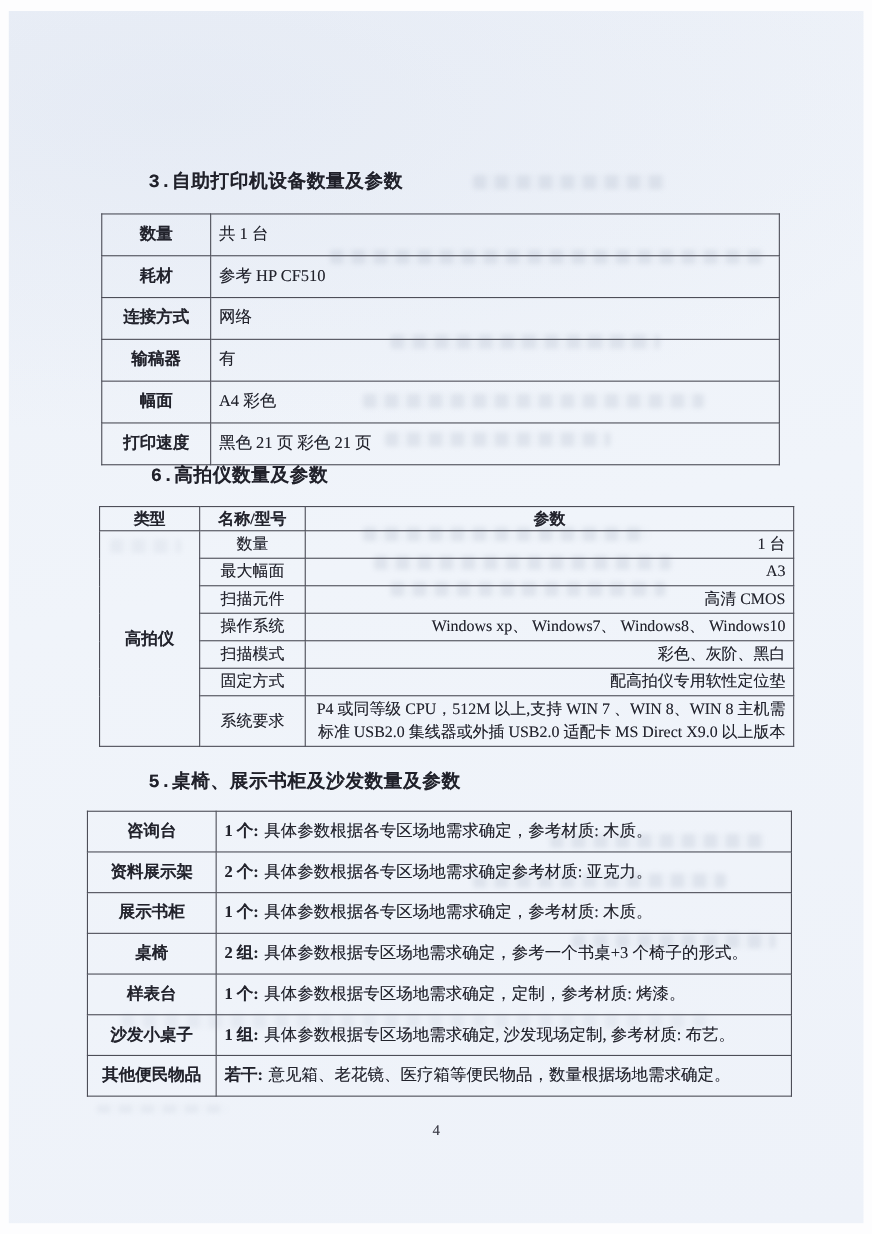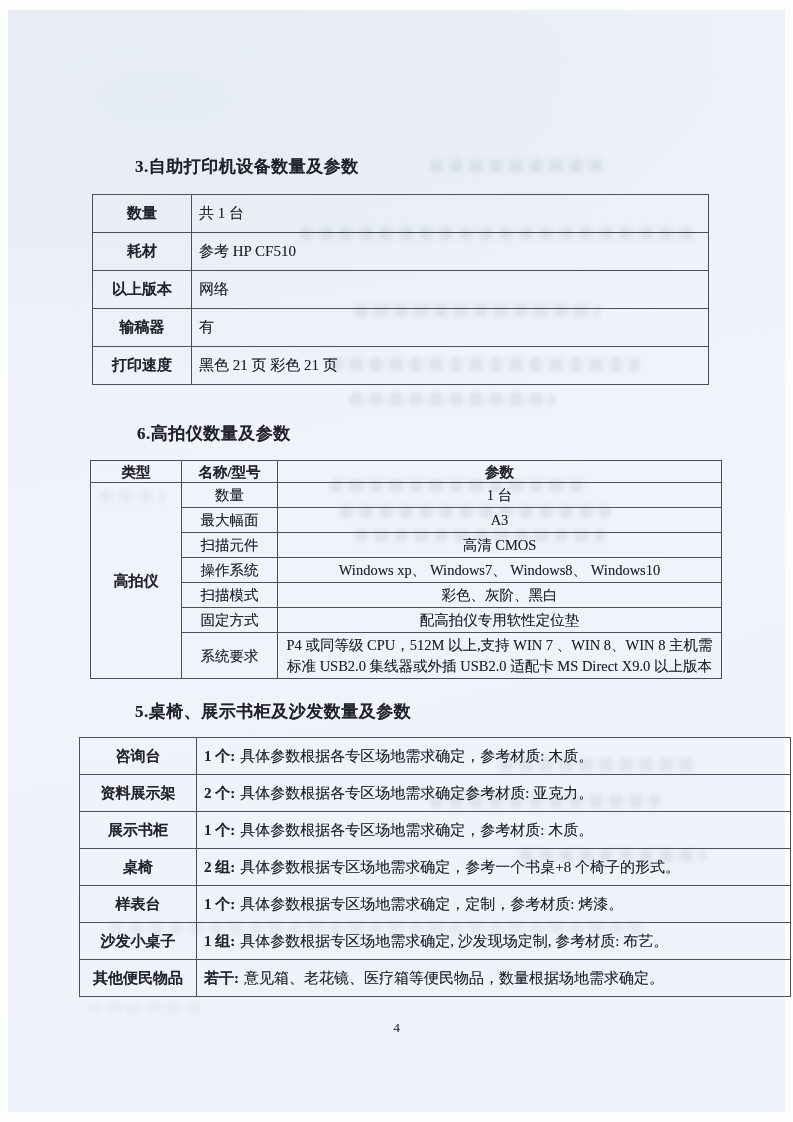--- a/index.html
+++ b/index.html
@@ -14,20 +14,21 @@
   .page{
     position:absolute;left:8px;top:10px;right:8px;bottom:10px;
     background:
       radial-gradient(1200px 500px at 20% 8%, rgba(205,215,233,.25), rgba(205,215,233,0) 60%),
       linear-gradient(168deg,#edf1f8 0%, #f0f4fa 45%, #eef2f9 100%);
   }
   .h{
     position:absolute;margin:0;font-weight:bold;font-size:17px;line-height:22px;
     color:#20212a;letter-spacing:.5px;text-shadow:0 0 .5px rgba(25,25,40,.45);
     white-space:nowrap;
+    font-family:Liberation Mono, monospace;
   }
   table{
     position:absolute;border-collapse:collapse;table-layout:fixed;
     color:#22232c;
   }
   td{
     border:1px solid #4d4e58;
     font-size:15px;line-height:19px;
     text-shadow:0 0 .4px rgba(25,25,40,.4);
     overflow:hidden;
@@ -36,26 +37,26 @@
   .t1{left:84px;top:184px;width:617px;}
   .t1 td{height:37px;}
   .t1 .lbl{width:94px;text-align:center;font-weight:bold;padding:0 2px;}
   .t1 .val{padding:0 7px;}
   
   .t2{left:82px;top:450px;width:632px;}
   .t2 td{height:22px;font-size:14.5px;line-height:18px;}
   .t2 tr.hd td{height:19px;font-weight:bold;text-align:center;}
   .t2 .c1{width:88px;text-align:center;}
   .t2 .c2{width:91px;text-align:center;padding:0 2px;}
-  .t2 .c3{padding:1px 7px;text-align:center;}
+  .t2 .c3{padding:1px 7px;text-align:right;}
   .t2 .type{font-weight:bold;font-size:15px;text-align:center;}
   .t2 tr.multi td{height:auto;}
   .t2 tr.multi .c3{line-height:20.5px;padding:2px 7px;}
   
-  .t3{left:71px;top:727px;width:712px;}
+  .t3{left:71px;top:727px;width:641px;}
   .t3 td{height:36px;}
   .t3 .lbl{width:112px;text-align:center;font-weight:bold;padding:0 2px;}
   .t3 .val{padding:0 7px;}
   .t3 .qty{font-weight:bold;margin-right:5px;}
   
   .pagenum{
     position:absolute;left:0;top:1010px;width:100%;text-align:center;
     font-size:13.5px;color:#3c3d47;text-shadow:0 0 .4px rgba(25,25,40,.4);
   }
   
@@ -93,26 +94,30 @@
       <tbody>
         <tr>
           <td class="lbl">数量</td>
           <td class="val">共 1 台</td>
         </tr>
         <tr>
           <td class="lbl">耗材</td>
           <td class="val">参考 HP CF510</td>
         </tr>
         <tr>
-          <td class="lbl">以上版本</td>
+          <td class="lbl">连接方式</td>
           <td class="val">网络</td>
         </tr>
         <tr>
           <td class="lbl">输稿器</td>
           <td class="val">有</td>
+        </tr>
+        <tr>
+          <td class="lbl">幅面</td>
+          <td class="val">A4 彩色</td>
         </tr>
         <tr>
           <td class="lbl">打印速度</td>
           <td class="val">黑色 21 页 彩色 21 页</td>
         </tr>
       </tbody>
     </table>
 
     <p class="h" style="left:129px;top:413px;">6.高拍仪数量及参数</p>
 
@@ -166,21 +171,21 @@
         <tr>
           <td class="lbl">资料展示架</td>
           <td class="val"><b class="qty">2 个:</b><span>具体参数根据各专区场地需求确定参考材质: 亚克力。</span></td>
         </tr>
         <tr>
           <td class="lbl">展示书柜</td>
           <td class="val"><b class="qty">1 个:</b><span>具体参数根据各专区场地需求确定，参考材质: 木质。</span></td>
         </tr>
         <tr>
           <td class="lbl">桌椅</td>
-          <td class="val"><b class="qty">2 组:</b><span>具体参数根据专区场地需求确定，参考一个书桌+8 个椅子的形式。</span></td>
+          <td class="val"><b class="qty">2 组:</b><span>具体参数根据专区场地需求确定，参考一个书桌+3 个椅子的形式。</span></td>
         </tr>
         <tr>
           <td class="lbl">样表台</td>
           <td class="val"><b class="qty">1 个:</b><span>具体参数根据专区场地需求确定，定制，参考材质: 烤漆。</span></td>
         </tr>
         <tr>
           <td class="lbl">沙发小桌子</td>
           <td class="val"><b class="qty">1 组:</b><span>具体参数根据专区场地需求确定, 沙发现场定制, 参考材质: 布艺。</span></td>
         </tr>
         <tr>

